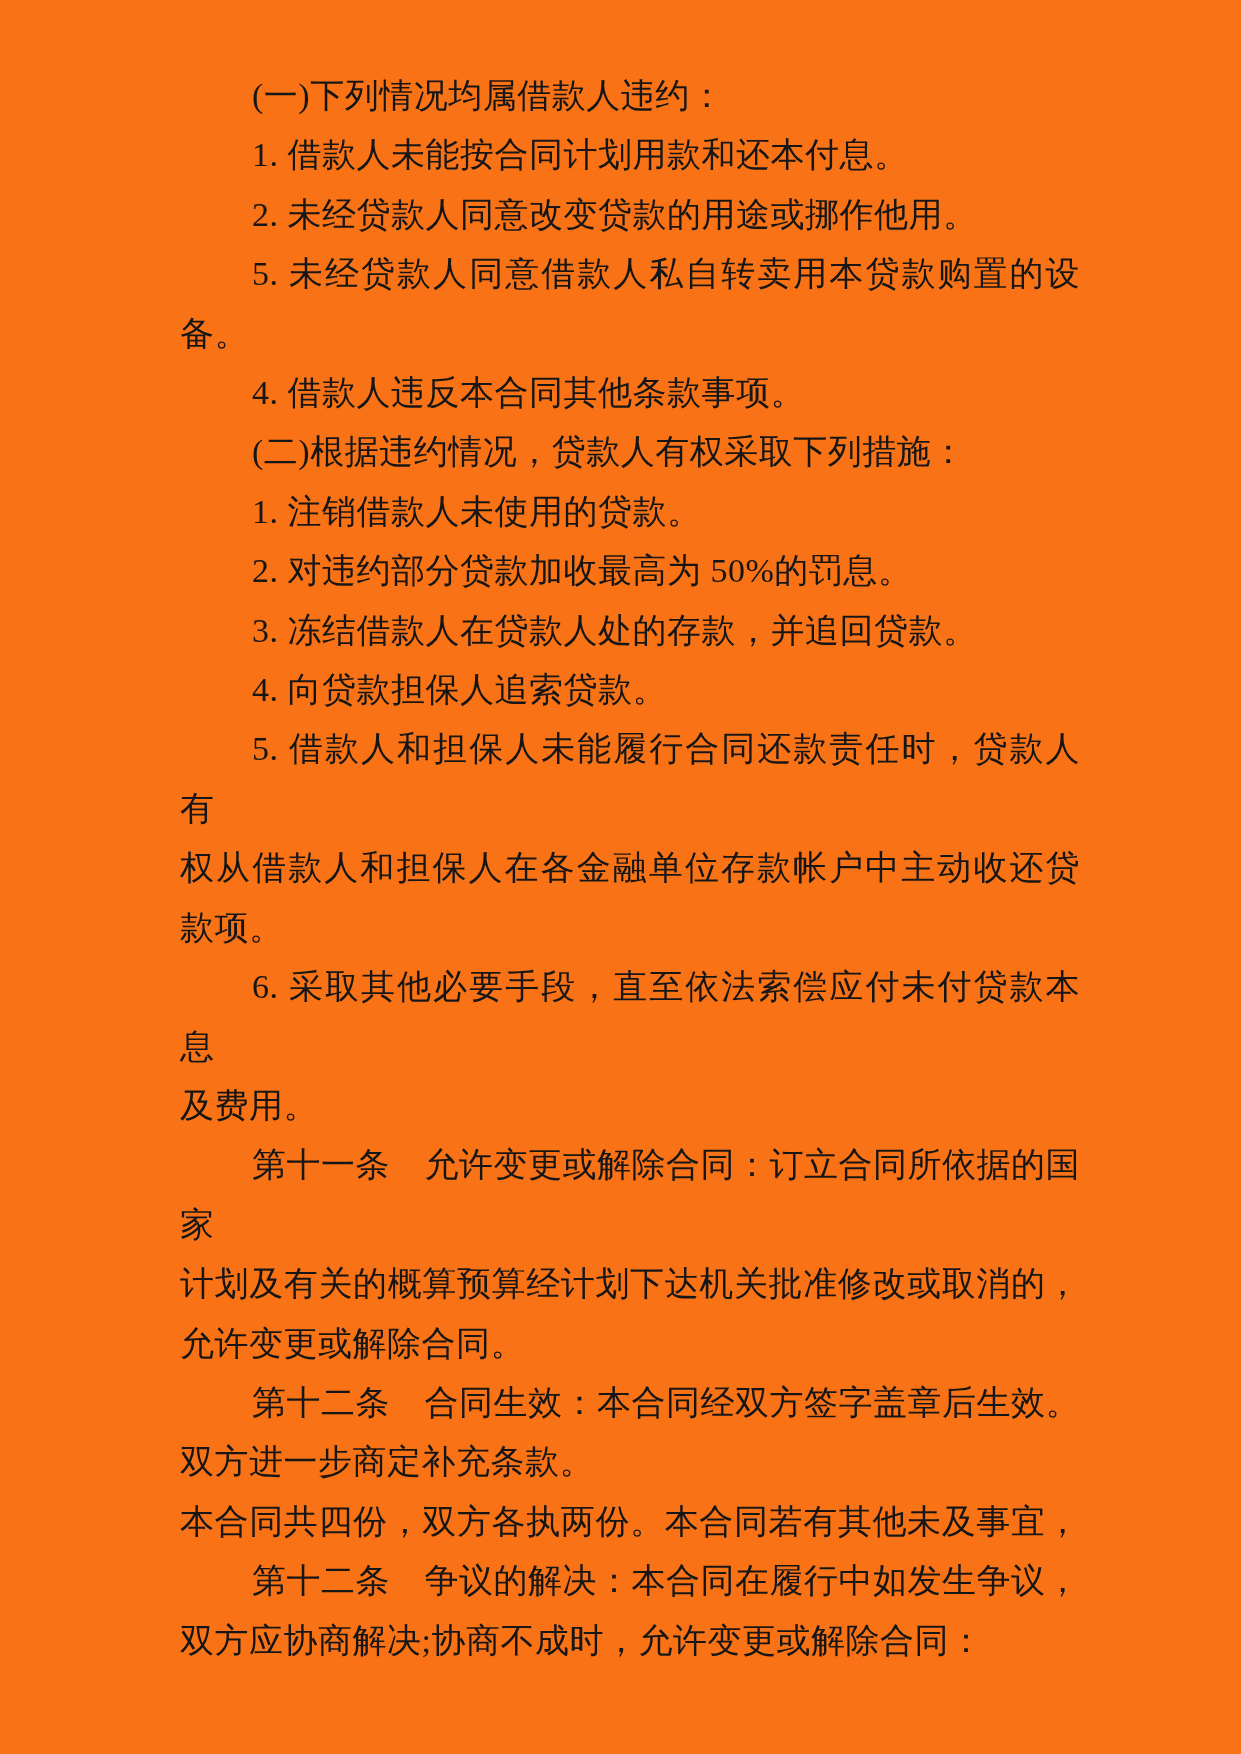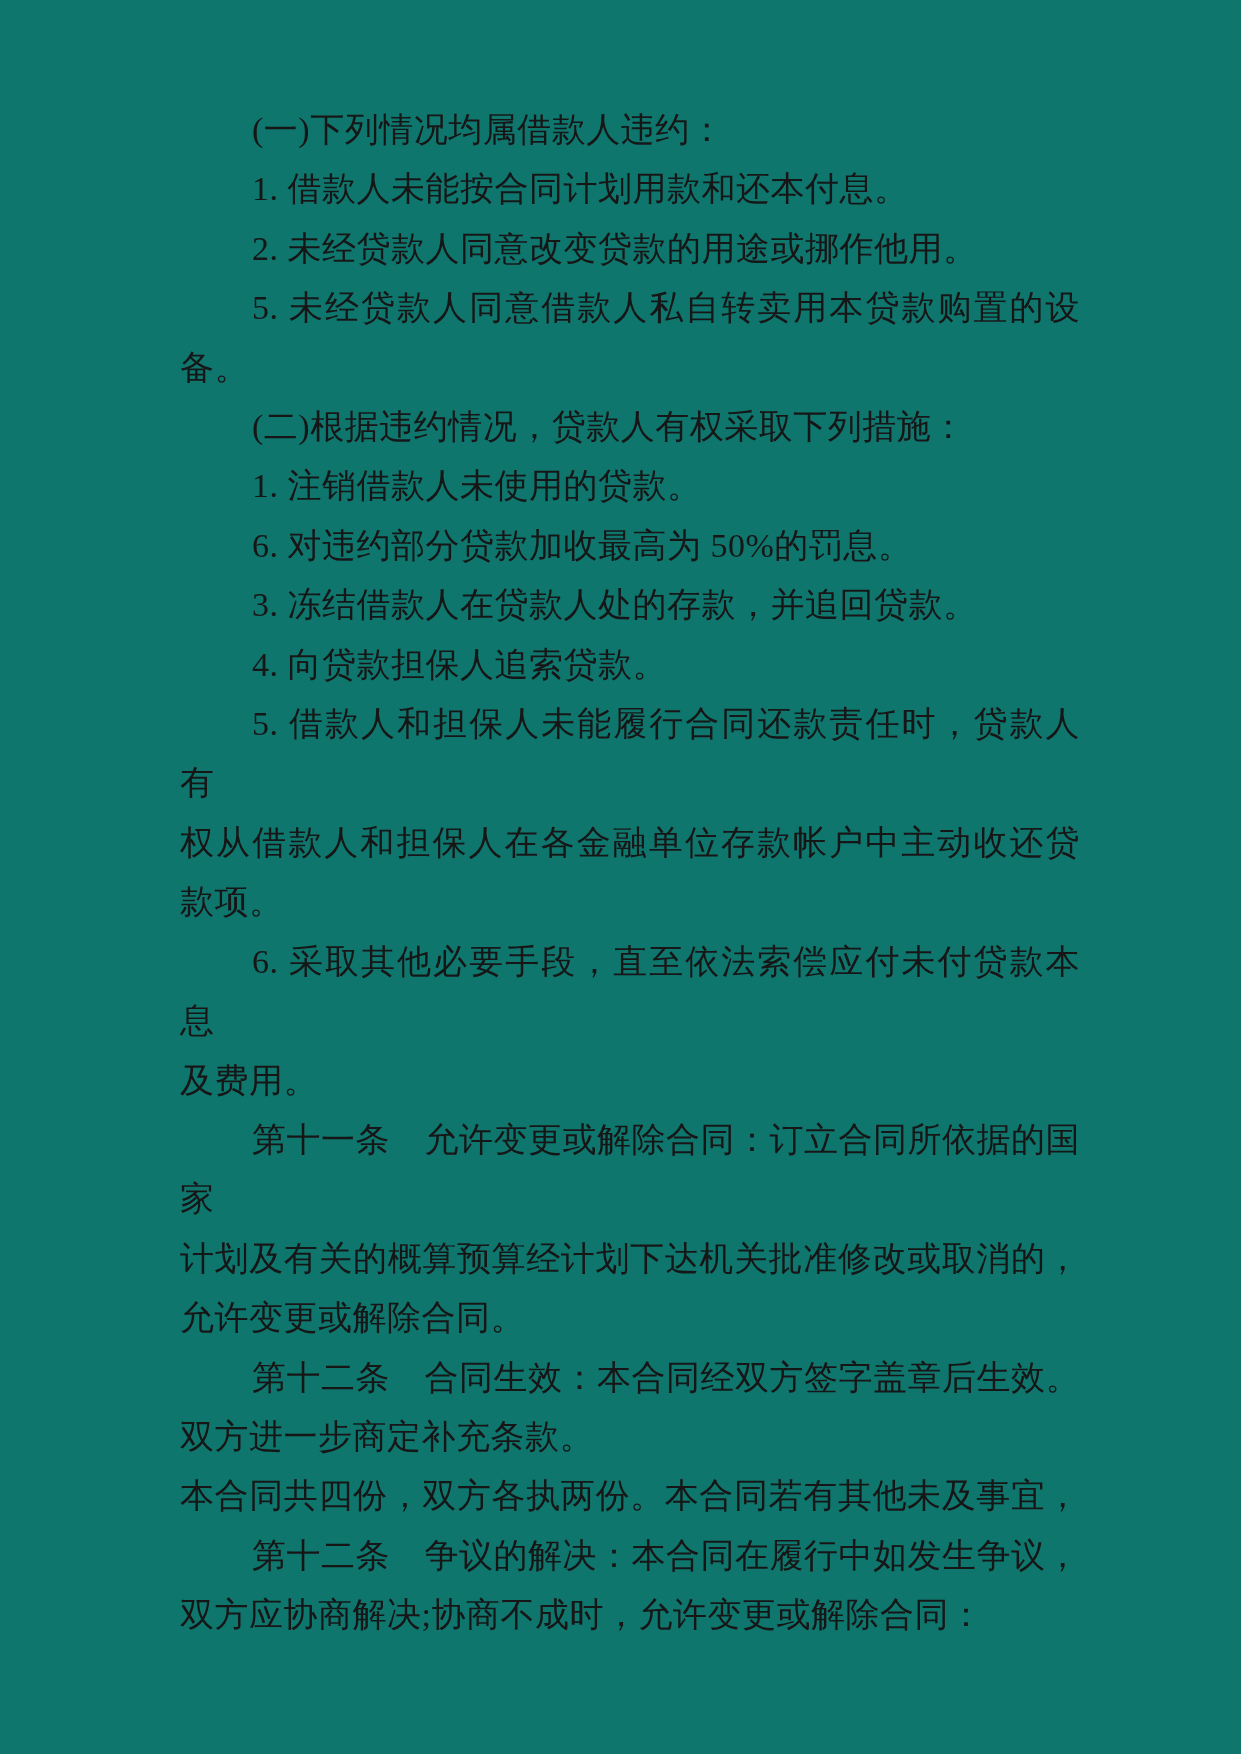--- a/index.html
+++ b/index.html
@@ -4,23 +4,23 @@
 <style>
   html, body {
     margin: 0;
     padding: 0;
     background: #ffffff;
   }
   .page {
     position: relative;
     width: 1241px;
     height: 1754px;
-    background: #0f766e;
+    background: #f97316;
     box-sizing: border-box;
-    padding: 100px 161px 0 180px;
+    padding: 66px 161px 0 180px;
     overflow: hidden;
   }
   .doc-body {
     width: 900px;
     font-family: "Liberation Serif", "DejaVu Serif", serif;
     font-size: 34px;
     line-height: 59.4px;
     color: #161616;
     font-weight: 400;
   }
@@ -39,23 +39,24 @@
 </head>
 <body>
 
 <div class="page">
   <div class="doc-body">
     <div class="line indent">(一)下列情况均属借款人违约：</div>
     <div class="line indent">1. 借款人未能按合同计划用款和还本付息。</div>
     <div class="line indent">2. 未经贷款人同意改变贷款的用途或挪作他用。</div>
     <div class="line indent fill">5. 未经贷款人同意借款人私自转卖用本贷款购置的设</div>
     <div class="line">备。</div>
+    <div class="line indent">4. 借款人违反本合同其他条款事项。</div>
     <div class="line indent">(二)根据违约情况，贷款人有权采取下列措施：</div>
     <div class="line indent">1. 注销借款人未使用的贷款。</div>
-    <div class="line indent">6. 对违约部分贷款加收最高为 50%的罚息。</div>
+    <div class="line indent">2. 对违约部分贷款加收最高为 50%的罚息。</div>
     <div class="line indent">3. 冻结借款人在贷款人处的存款，并追回贷款。</div>
     <div class="line indent">4. 向贷款担保人追索贷款。</div>
     <div class="line indent fill">5. 借款人和担保人未能履行合同还款责任时，贷款人有</div>
     <div class="line fill">权从借款人和担保人在各金融单位存款帐户中主动收还贷</div>
     <div class="line">款项。</div>
     <div class="line indent fill">6. 采取其他必要手段，直至依法索偿应付未付贷款本息</div>
     <div class="line">及费用。</div>
     <div class="line indent fill">第十一条　允许变更或解除合同：订立合同所依据的国家</div>
     <div class="line fill">计划及有关的概算预算经计划下达机关批准修改或取消的，</div>
     <div class="line">允许变更或解除合同。</div>

